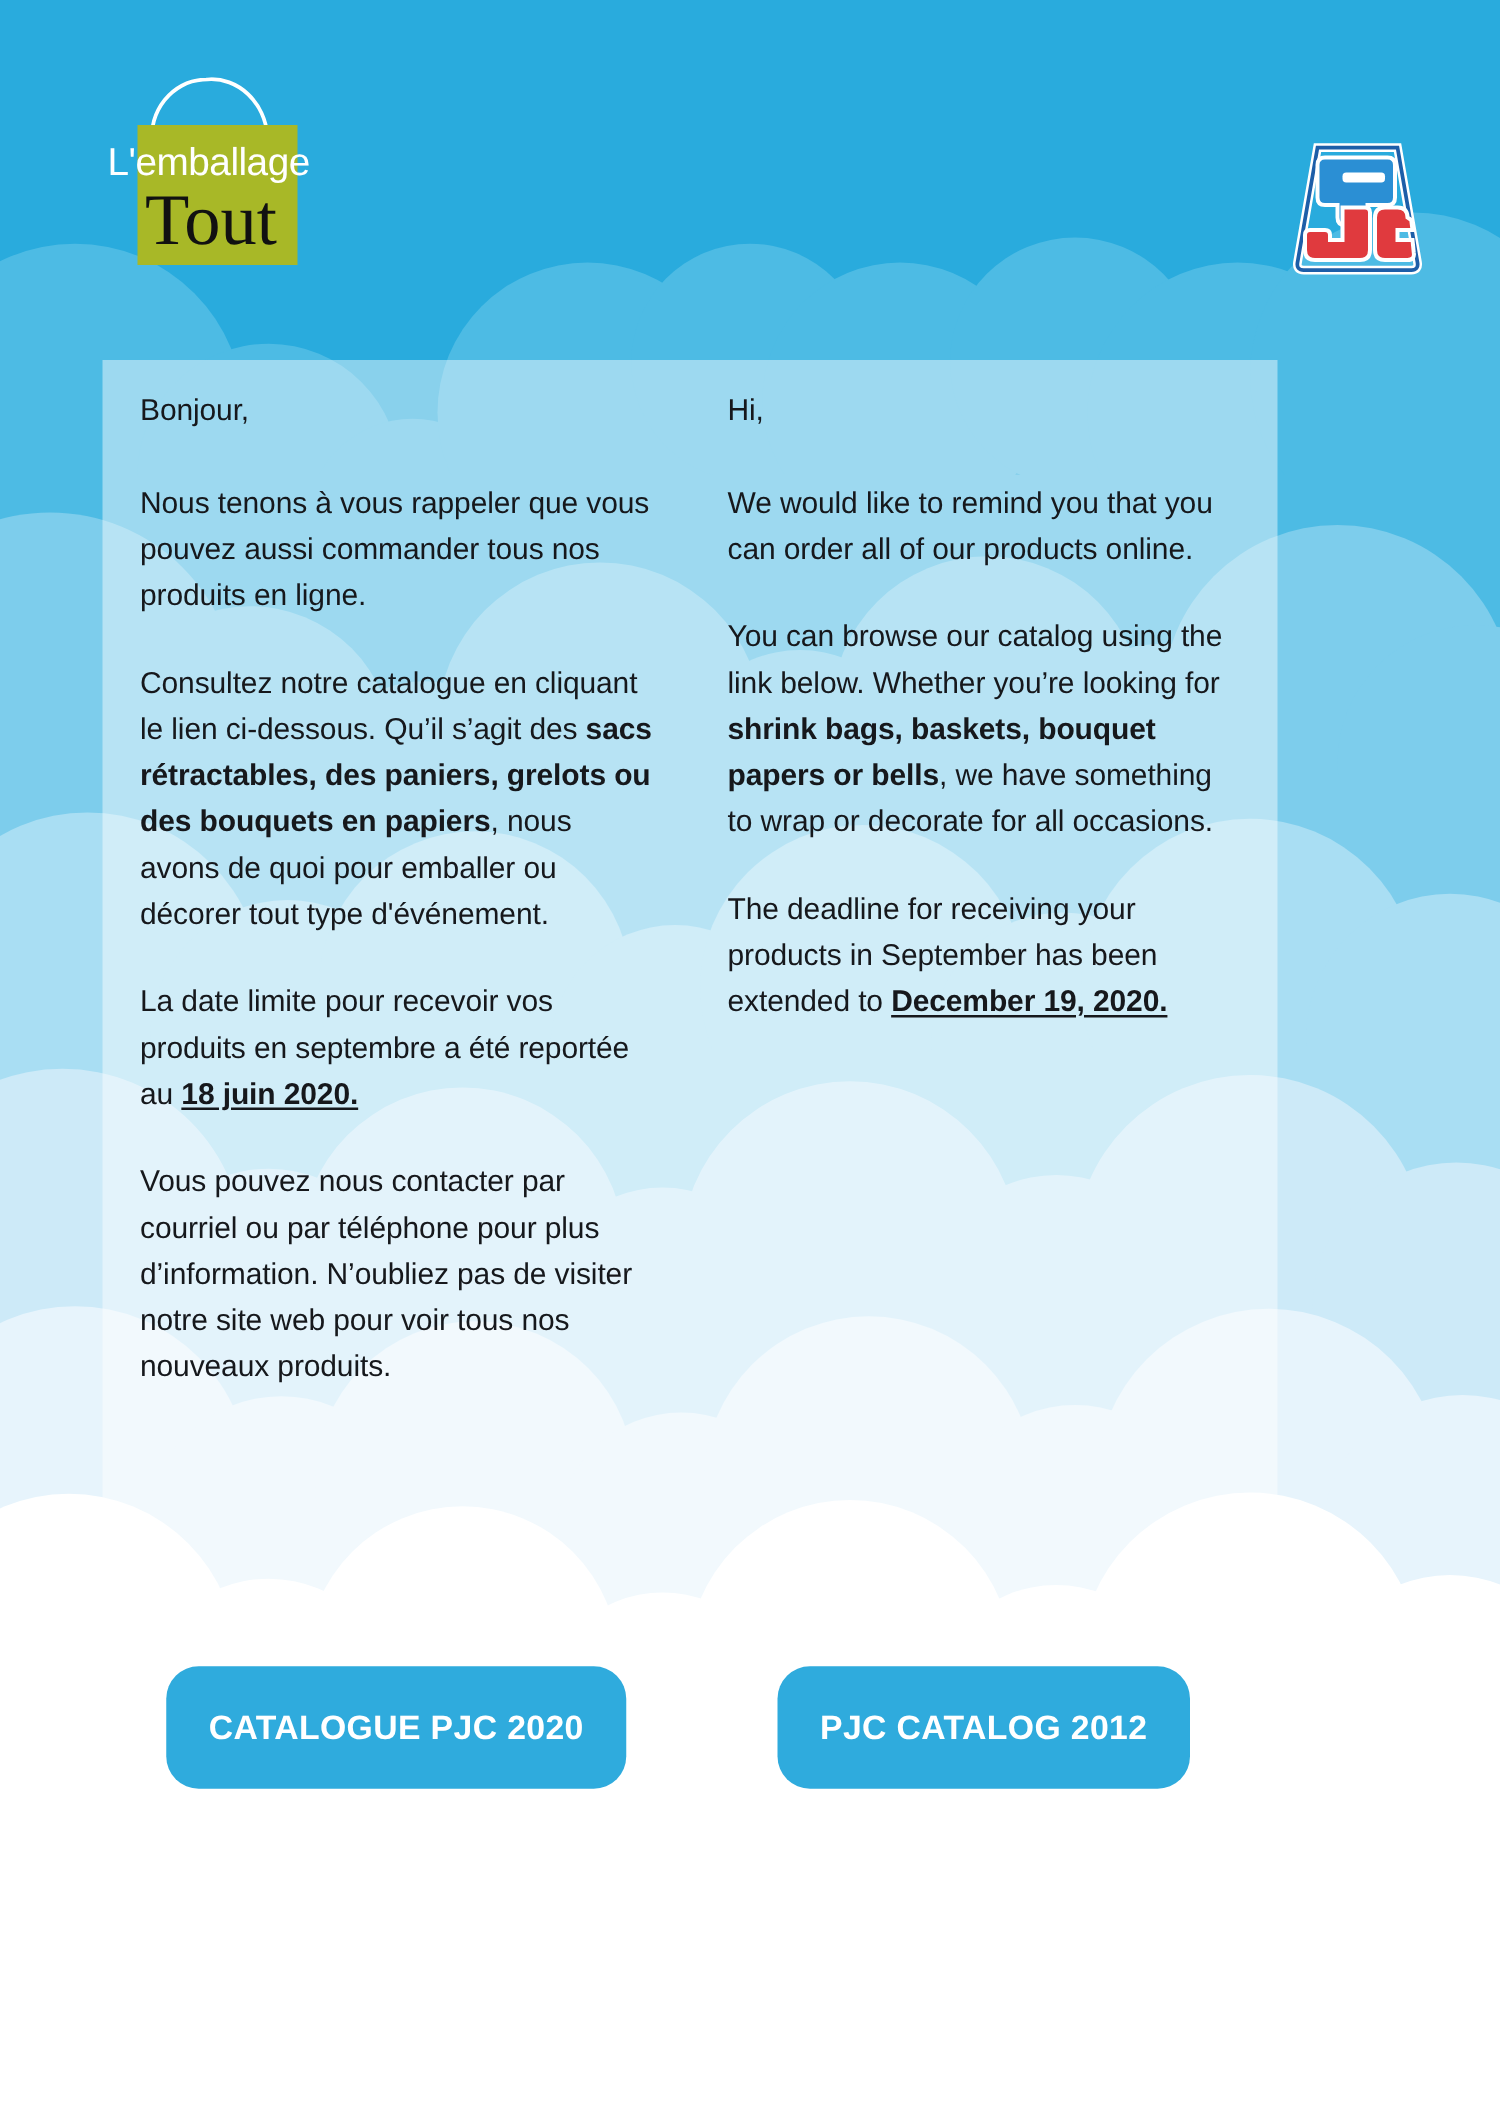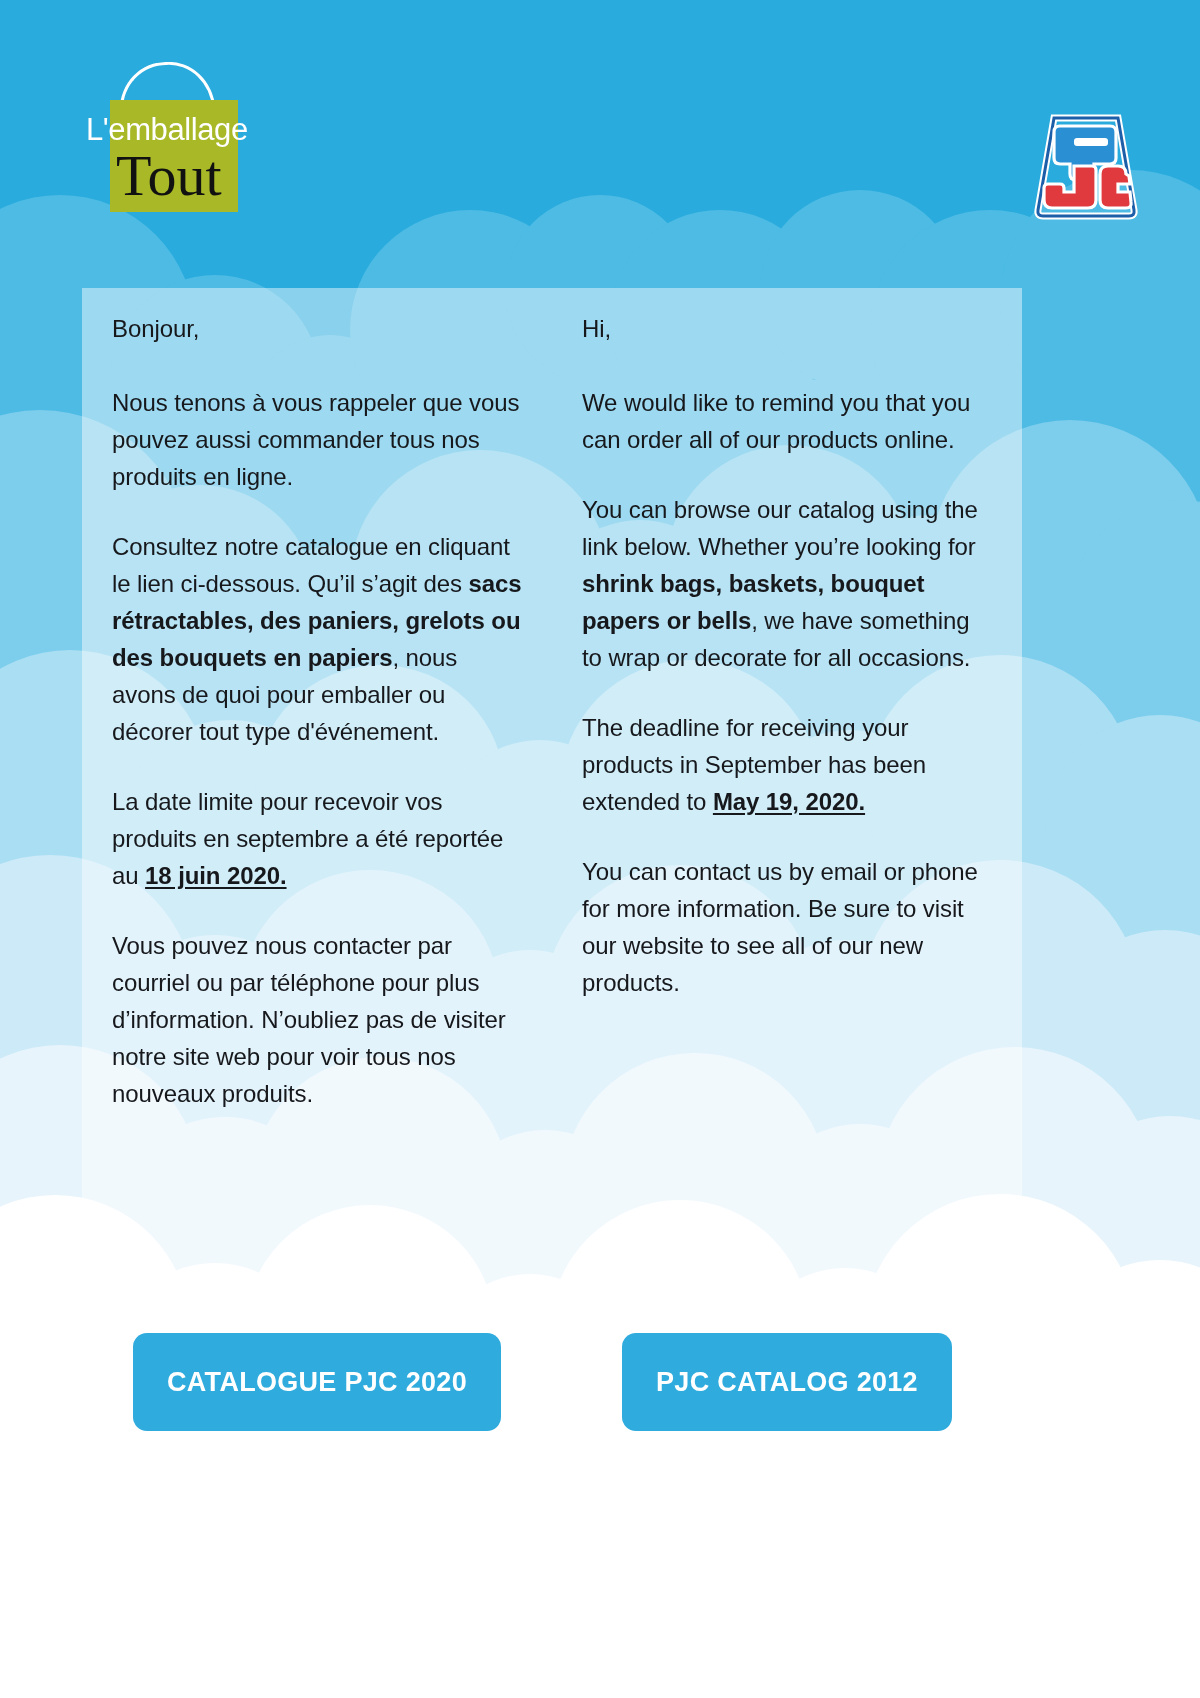--- a/index.html
+++ b/index.html
@@ -129,21 +129,21 @@
     width: 1040px;
     display: flex;
   }
   .btn-wrap-fr { width: 470px; display: flex; justify-content: center; }
   .btn-wrap-en { width: 470px; display: flex; justify-content: center; }
   .btn {
     display: inline-block;
     background: #2fabdd;
     color: #ffffff;
     border: none;
-    border-radius: 14px;
+    border-radius: 26px;
     padding: 0 34px;
     height: 98px;
     line-height: 98px;
     font-family: "Liberation Sans", sans-serif;
     font-size: 27px;
     font-weight: 700;
     letter-spacing: 0.3px;
     cursor: pointer;
     white-space: nowrap;
   }
@@ -262,22 +262,21 @@
       <p>Nous tenons à vous rappeler que vous pouvez aussi commander tous nos produits en ligne.</p>
       <p><span>Consultez notre catalogue en cliquant le lien ci-dessous. Qu’il s’agit des </span><b>sacs rétractables, des paniers, grelots ou des bouquets en papiers</b><span>, nous avons de quoi pour emballer ou décorer tout type d'événement.</span></p>
       <p><span>La date limite pour recevoir vos produits en septembre a été reportée au </span><u class="dateline">18 juin 2020.</u></p>
       <p>Vous pouvez nous contacter par courriel ou par téléphone pour plus d’information. N’oubliez pas de visiter notre site web pour voir tous nos nouveaux produits.</p>
     </div>
 
     <div class="col">
       <p class="greet">Hi,</p>
       <p>We would like to remind you that you can order all of our products online.</p>
       <p><span>You can browse our catalog using the link below. Whether you’re looking for </span><b>shrink bags, baskets, bouquet papers or bells</b><span>, we have something to wrap or decorate for all occasions.</span></p>
-      <p><span>The deadline for receiving your products in September has been extended to </span><u class="dateline">May 19, 2020.</u></p>
-      <p>You can contact us by email or phone for more information. Be sure to visit our website to see all of our new products.</p>
+      <p><span>The deadline for receiving your products in September has been extended to </span><u class="dateline">December 19, 2020.</u></p>
     </div>
   </div>
 
   <div class="btnrow">
     <div class="btn-wrap-fr">
       <button class="btn">CATALOGUE PJC 2020</button>
     </div>
     <div class="btn-wrap-en">
       <button class="btn">PJC CATALOG 2012</button>
     </div>

